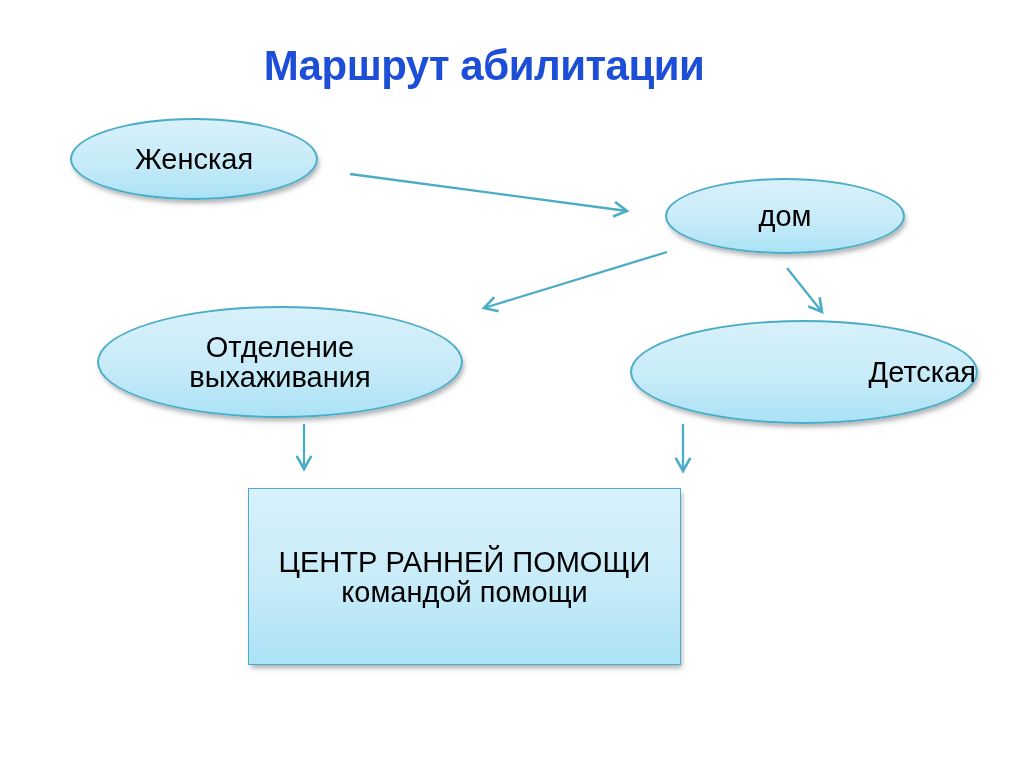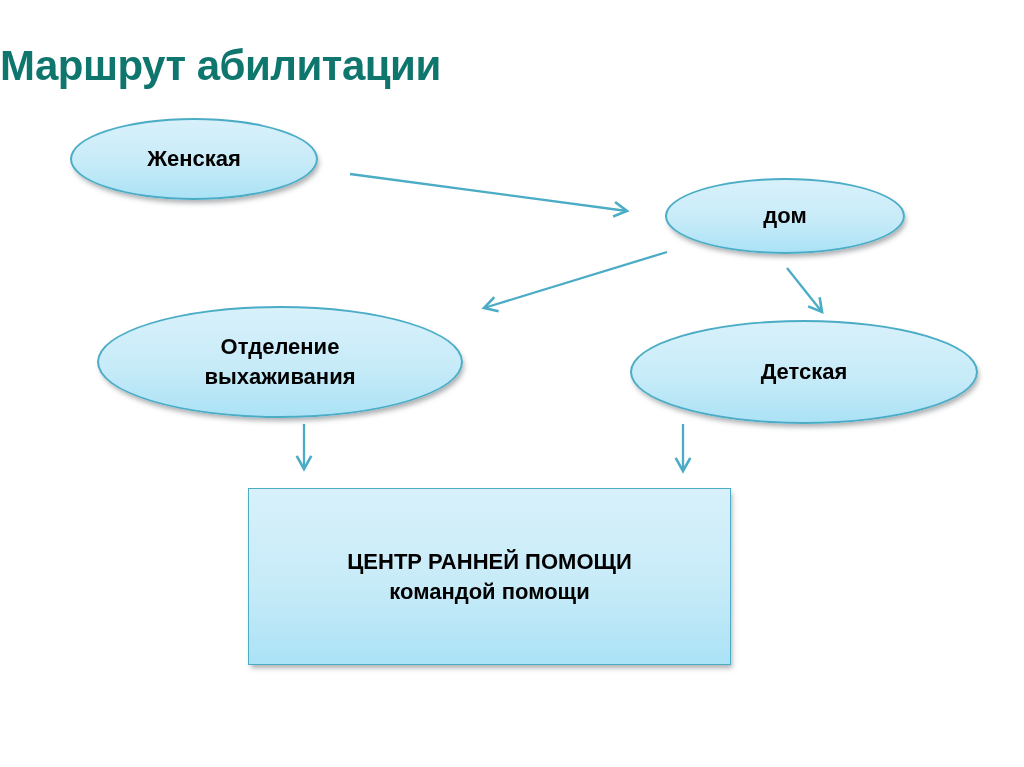--- a/index.html
+++ b/index.html
@@ -11,56 +11,55 @@
     outline: 1px solid #eef2f2;
     overflow: hidden;
     font-family: "Liberation Sans", sans-serif;
     color: #000000;
   }
   .slide-title {
     position: absolute;
     top: 42px;
     left: 0;
     width: 968px;
-    text-align: left;
+    text-align: center;
     font-size: 42px;
     line-height: 48px;
     font-weight: 700;
-    color: #0f766e;
+    color: #1d4ed8;
     letter-spacing: -0.5px;
   }
   .node {
     position: absolute;
     display: flex;
     flex-direction: column;
     align-items: center;
     justify-content: center;
     text-align: center;
-    font-size: 22px;
+    font-size: 29px;
     line-height: 30px;
     background: linear-gradient(180deg, #d8f1fb 0%, #c7ebf8 55%, #abe2f6 100%);
     box-sizing: border-box;
-    font-weight: bold;
   }
   .ellipse {
     border-radius: 50%;
     border: 2px solid #4bacc6;
     box-shadow: 2px 4px 5px -1px rgba(105, 110, 115, 0.55);
   }
   .rect {
     border: 1.5px solid #4bacc6;
     box-shadow: 2px 4px 5px -1px rgba(105, 110, 115, 0.55);
   }
   .node div { white-space: nowrap; }
 
   #node-womens-clinic      { left: 70px;  top: 118px; width: 248px; height: 82px;  }
   #node-maternity-hospital { left: 665px; top: 178px; width: 240px; height: 76px;  }
   #node-preterm-unit       { left: 97px;  top: 306px; width: 366px; height: 112px; }
-  #node-children-polyclinic{ left: 630px; top: 320px; width: 348px; height: 104px; }
-  #node-early-help-center  { left: 248px; top: 488px; width: 483px; height: 177px; }
+  #node-children-polyclinic{ left: 630px; top: 320px; width: 348px; height: 104px; align-items: flex-end; }
+  #node-early-help-center  { left: 248px; top: 488px; width: 433px; height: 177px; }
 
   .arrows-layer {
     position: absolute;
     left: 0; top: 0;
     width: 1024px; height: 767px;
     pointer-events: none;
   }
   .arrows-layer line {
     stroke: #4bacc6;
     stroke-width: 2.3;

